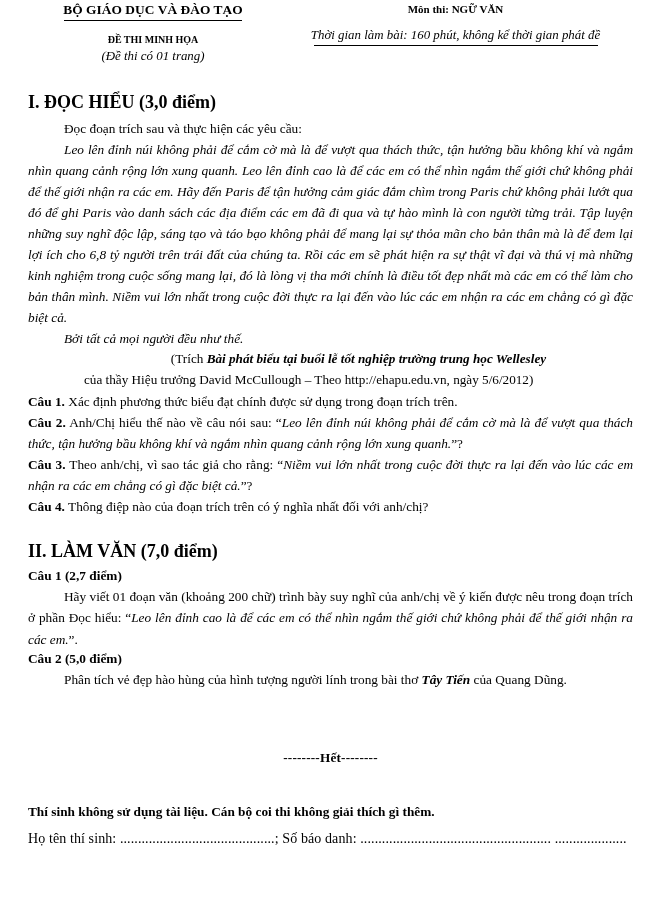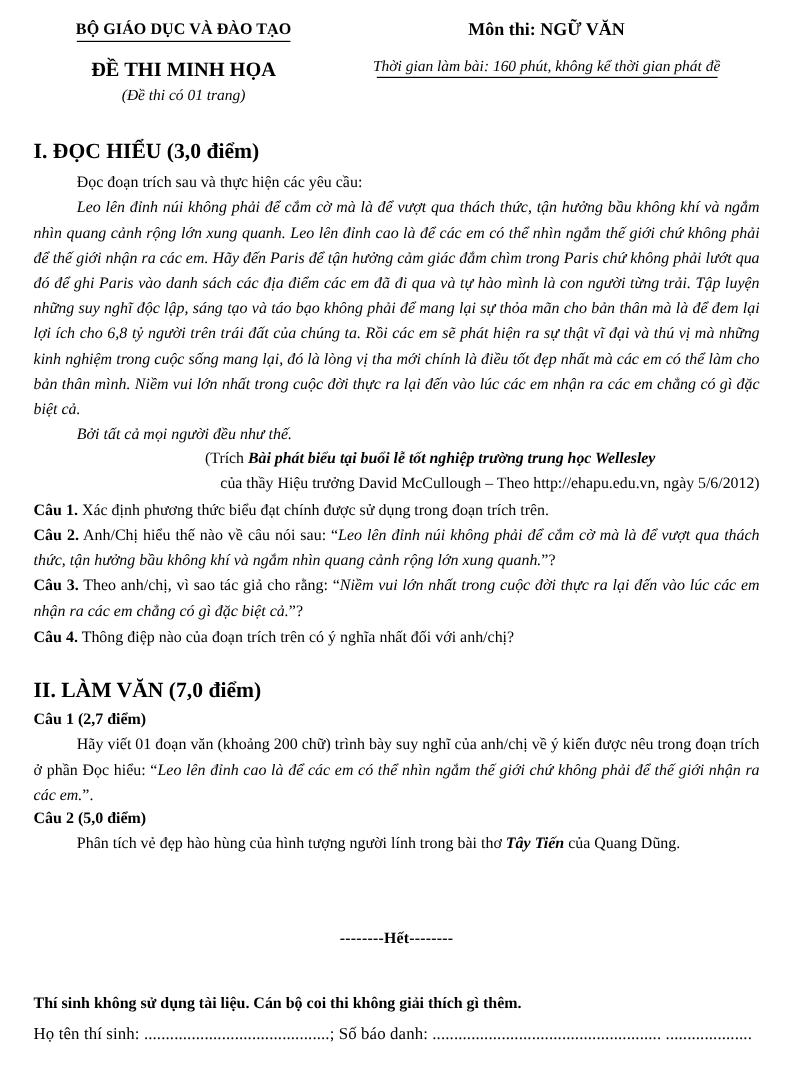--- a/index.html
+++ b/index.html
@@ -13,21 +13,21 @@
     height: 902px;
     font-family: "Liberation Serif", "DejaVu Serif", serif;
     color: #000000;
     overflow: hidden;
   }
   .page {
     position: relative;
     width: 659px;
     height: 902px;
     box-sizing: border-box;
-    padding: 14px 26px 0 28px;
+    padding: 0 26px 0 28px;
   }
 
   
   .header {
     display: flex;
     align-items: flex-start;
     width: 100%;
   }
   .header-left {
     width: 250px;
@@ -60,27 +60,27 @@
     margin: 1px auto 0 auto;
   }
   .hdr-rule-right {
     width: 284px;
     height: 1px;
     background: #000;
     margin: 1px auto 0 auto;
   }
   .hdr-sub {
     font-weight: bold;
-    font-size: 15px;
+    font-size: 11px;
     line-height: 1.3;
     margin-top: 1px;
   }
   .hdr-mono-bold {
     font-weight: bold;
-    font-size: 17px;
+    font-size: 10px;
     line-height: 1.3;
     margin-top: 12px;
     white-space: nowrap;
   }
   .hdr-italic {
     font-style: italic;
     font-size: 12.9px;
     line-height: 1.3;
     margin-top: 2px;
     white-space: nowrap;
@@ -143,21 +143,21 @@
     margin: 0;
     font-size: 13.2px;
     line-height: 1.585;
     text-align: center;
     padding-left: 56px;
   }
   .cite-2 {
     margin: 0;
     font-size: 13.2px;
     line-height: 1.585;
-    text-align: right;
+    text-align: left;
     padding-left: 56px;
   }
 
   
   .end-mark {
     text-align: center;
     font-weight: bold;
     font-size: 13.2px;
     margin-top: 60px;
     letter-spacing: 0.2px;

